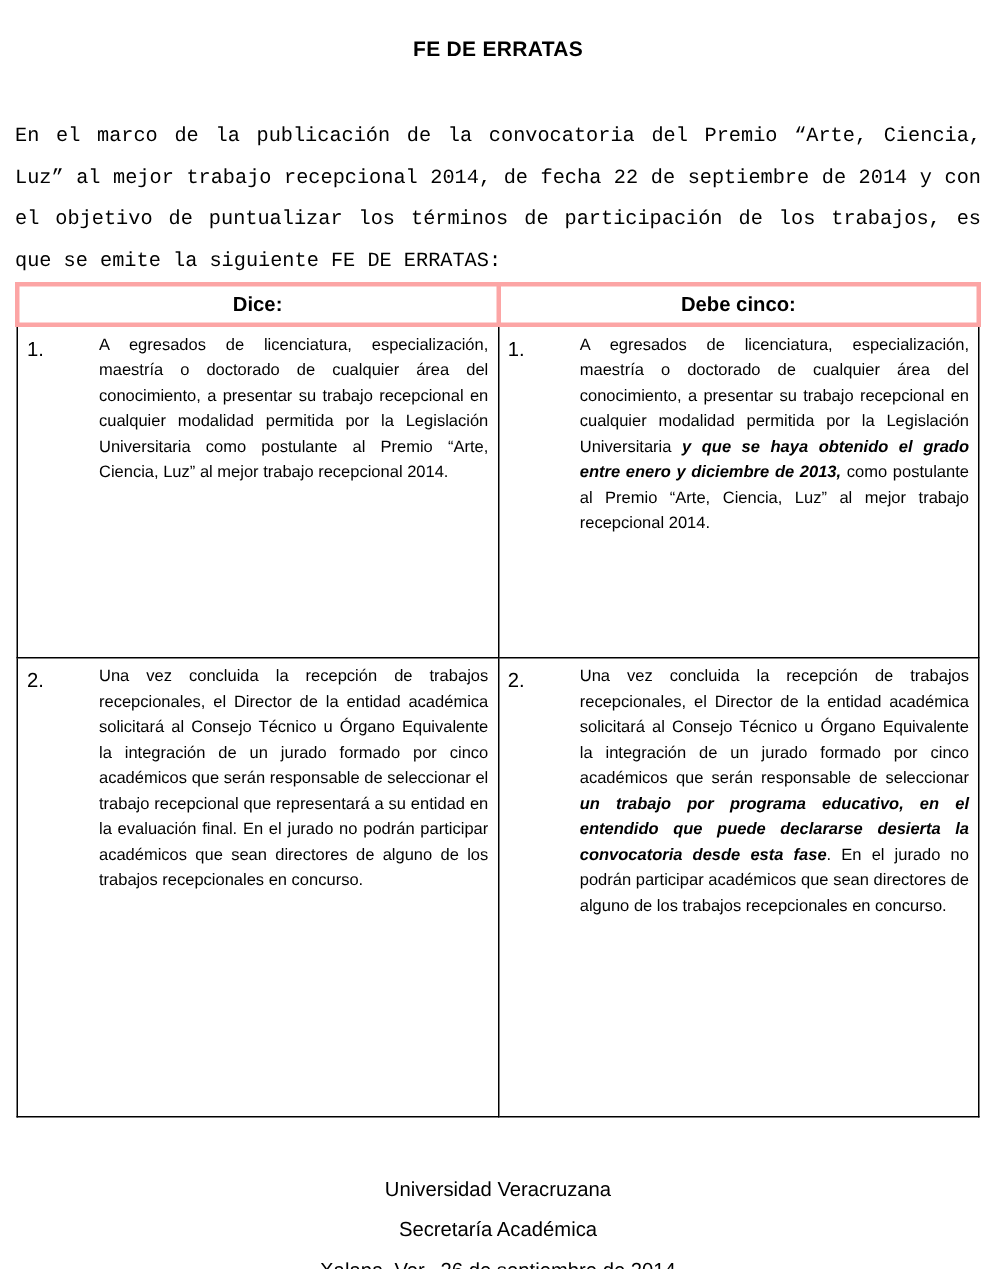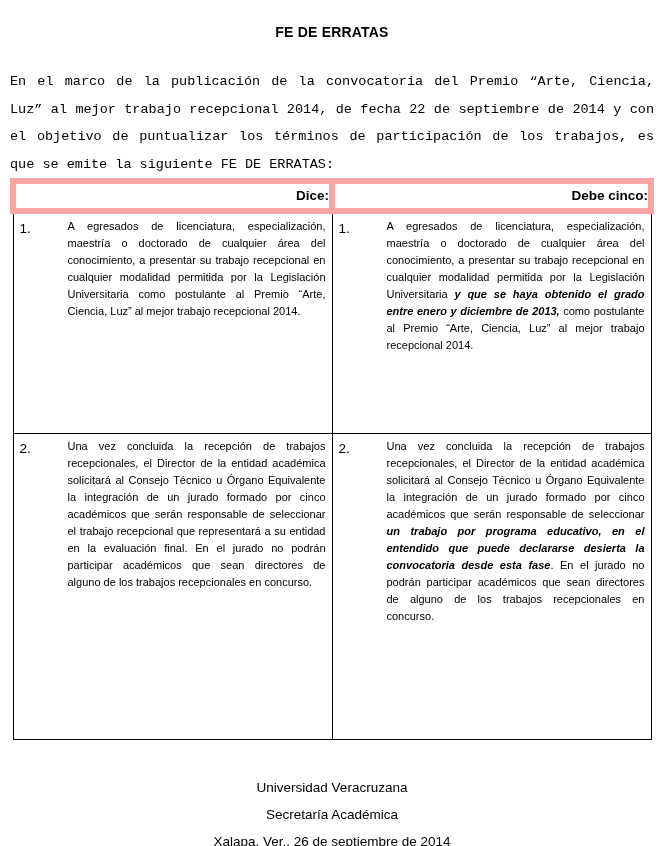--- a/index.html
+++ b/index.html
@@ -12,41 +12,41 @@
     color: #000000;
     font-family: "Liberation Sans", sans-serif;
     padding: 22px 10px 0 10px;
     overflow: hidden;
   }
   .title {
     font-size: 14px;
     font-weight: bold;
     text-align: center;
     line-height: 20px;
-    margin-bottom: 26px;
+    margin-bottom: 36px;
     letter-spacing: 0.2px;
   }
   .intro {
     font-size: 13.5px;
     line-height: 27.5px;
     text-align: justify;
     margin-bottom: 0;
     font-family: Liberation Mono, monospace;
   }
   table.errata {
     width: 100%;
     border-collapse: collapse;
     table-layout: fixed;
     margin-top: 0;
   }
   table.errata th {
-    border: 6px solid #fca5a5;
+    border: 3px solid #fca5a5;
     font-size: 13.5px;
     font-weight: bold;
-    text-align: right;
+    text-align: center;
     padding: 2px 0;
     line-height: 20px;
     height: 25px;
     vertical-align: middle;
   }
   table.errata td {
     border: 1px solid #000;
     vertical-align: top;
     padding: 4px 6px 6px 6px;
   }

